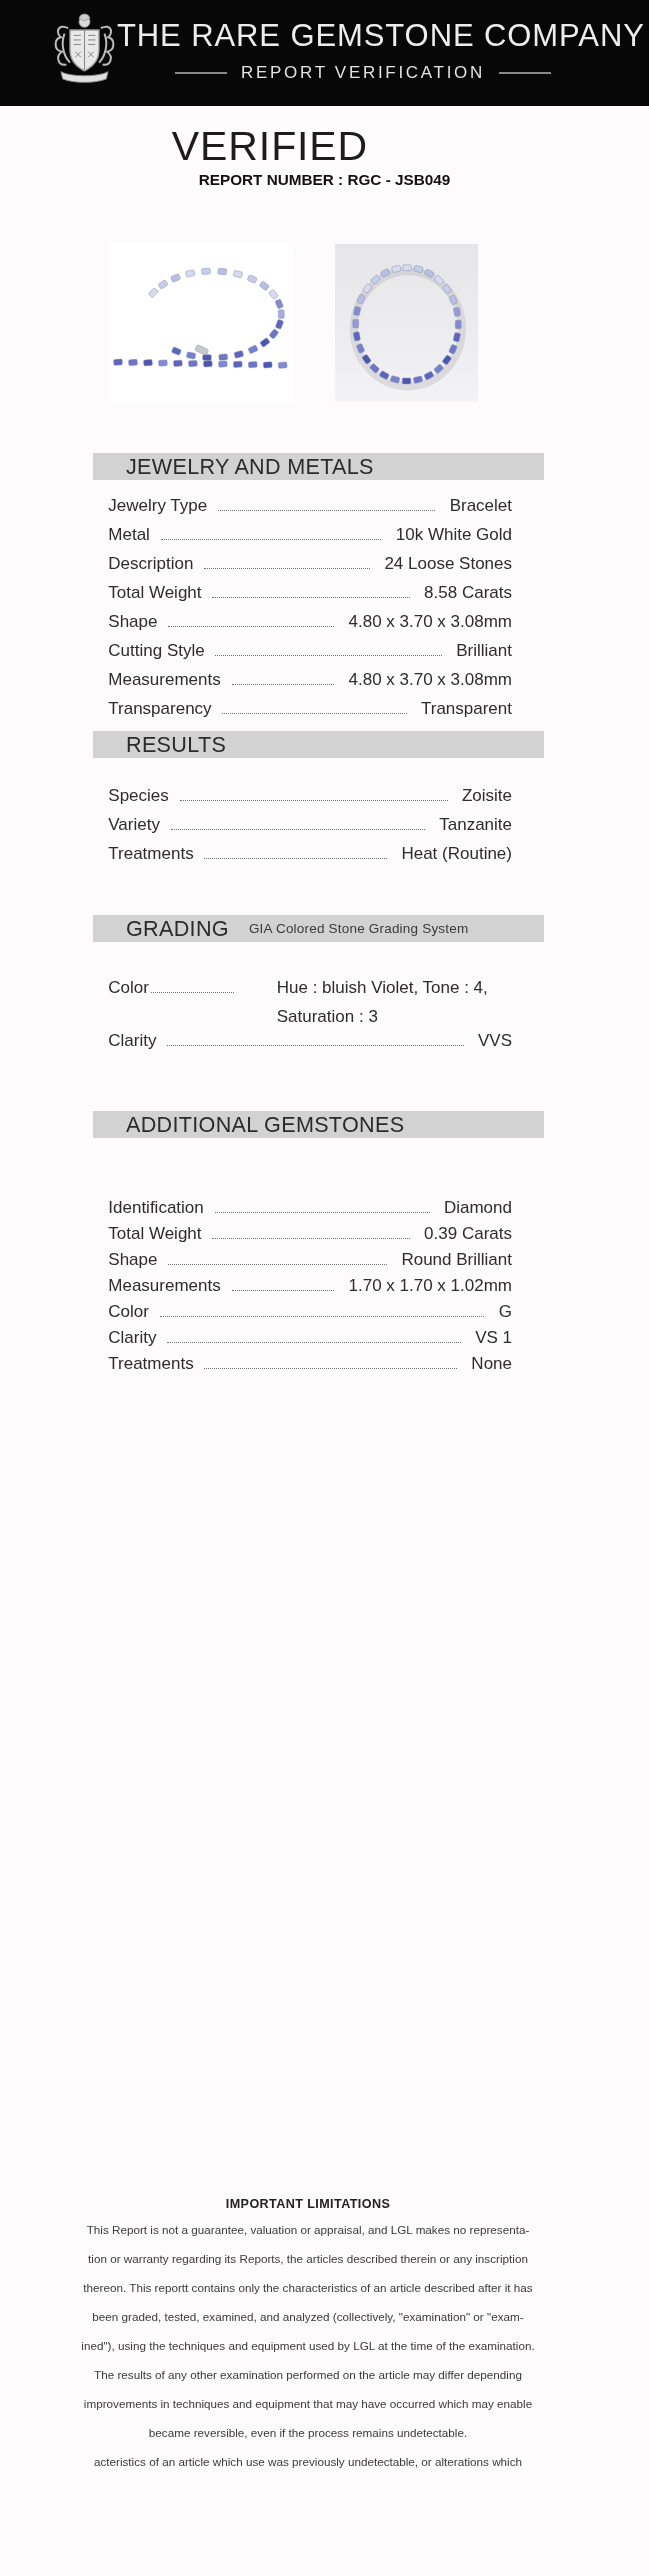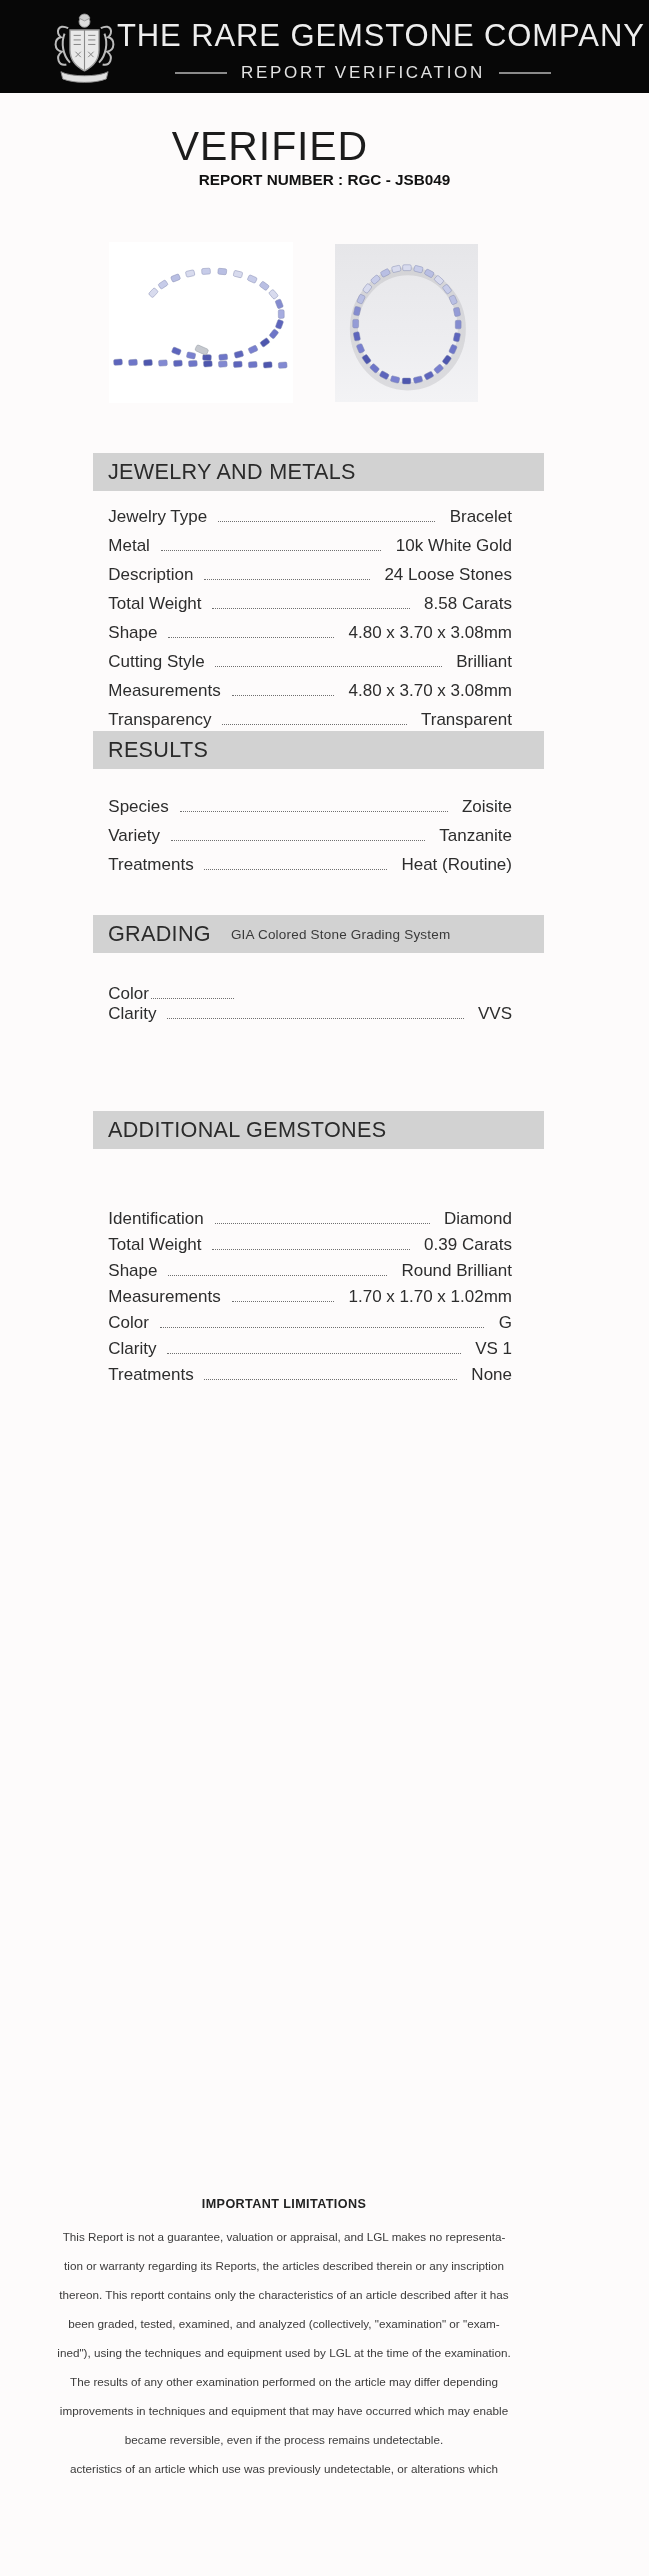--- a/index.html
+++ b/index.html
@@ -2,21 +2,21 @@
 <html style="font-size:14.4px"><head>
 <meta charset="utf-8">
 <style>
   html,body{margin:0;padding:0;background:#ffffff;}
   .page{
     position:relative;width:649px;height:2576px;margin:0 auto;
     background:#fdfbfb;overflow:hidden;
     font-family:"Liberation Sans","DejaVu Sans",sans-serif;color:#2e2e2e;
   }
   
-  .topbar{position:absolute;left:0;top:0;width:649px;height:93px;background:#070707;text-decoration:underline;}
+  .topbar{position:absolute;left:0;top:0;width:649px;height:106px;background:#070707;text-decoration:underline;}
   .crest{position:absolute;left:50px;top:10px;width:69px;height:78px;}
   .brand{position:absolute;left:117px;top:0;width:492px;height:93px;text-align:center;}
   .brand-title{
     margin-top:18px;font-size:31px;letter-spacing:0.9px;color:#ededed;font-weight:400;
     white-space:nowrap;
   }
   .tm{font-size:10.8px;color:#c9c9c9;vertical-align:16px;margin-left:5.4px;}
   .subline{margin-top:9px;display:flex;align-items:center;justify-content:center;gap:14.4px;}
   .dash{width:52px;height:1.8px;background:#8a8a8a;}
   .subtitle{font-size:17px;letter-spacing:2.7px;color:#e2e2e2;white-space:nowrap;}
@@ -25,36 +25,36 @@
     font-size:41px;letter-spacing:0.9px;color:#1c1c1c;}
   .report-number{position:absolute;left:0;top:171px;width:649px;text-align:center;
     font-size:15.3px;font-weight:700;color:#111111;}
   
   .photo{position:absolute;overflow:hidden;}
   .photo.left{left:109px;top:242px;width:184px;height:161px;background:#ffffff;}
   .photo.right{left:335px;top:244px;width:143px;height:158px;
     background:linear-gradient(180deg,#e6e6e9 0%,#ededf0 60%,#f3f3f5 100%);}
   
   .section{position:absolute;left:93px;width:451px;}
-  .bar{height:38px;background:#d2d2d2;display:flex;align-items:center;padding-left:15px;box-sizing:border-box;}
+  .bar{height:27px;background:#d2d2d2;display:flex;align-items:center;padding-left:33px;box-sizing:border-box;}
   .bar-title{font-size:21.6px;color:#2b2b2b;letter-spacing:0.3px;}
   .bar-note{font-size:13.5px;font-weight:400;color:#3a3a3a;margin-left:20px;letter-spacing:0.2px;}
   .rows{padding:0 32px 0 15.3px;}
   .row{display:flex;align-items:baseline;height:29px;font-size:17px;}
   .row.h29{height:26px;}
   .lbl{white-space:nowrap;color:#2d2d2d;}
   .leader{flex:1;border-bottom:1.8px dotted #6f6f6f;margin:0 14.4px 4.5px 10.8px;}
   .leader.tight{margin-left:1.8px;}
   .leader.short{flex:0 0 83px;margin-right:43px;}
   .val{white-space:nowrap;color:#2d2d2d;}
   .val-left{line-height:29px;color:#2d2d2d;}
   
-  .limitations{position:absolute;left:0;top:2197px;width:568px;text-align:center;}
+  .limitations{position:absolute;left:0;top:2197px;width:568px;text-align:center;padding-left:24px;}
   .lim-title{font-size:12.6px;font-weight:700;color:#222222;letter-spacing:0.4px;}
-  .lim-body{margin-top:11px;}
+  .lim-body{margin-top:4px;}
   .lim-line{font-size:11.7px;color:#3b3b3b;line-height:29px;white-space:nowrap;}
 </style>
 </head>
 <body>
 
 <div class="page">
 
   <header class="topbar">
     <svg class="crest" viewBox="0 0 76 86" aria-hidden="true">
 
@@ -238,20 +238,24 @@
 
   <section class="section" style="top:915px">
     <div class="bar">
       <span class="bar-title">GRADING</span>
       <span class="bar-note">GIA Colored Stone Grading System</span>
     </div>
     <div class="rows" style="margin-top:31px">
       <div class="row" style="height:auto">
         <span class="lbl">Color</span>
         <span class="leader tight short"></span>
+        <div class="val-left">
+          <div>Hue : bluish Violet, Tone : 4,</div>
+          <div>Saturation : 3</div>
+        </div>
       </div>
       <div class="row">
         <span class="lbl">Clarity</span>
         <span class="leader"></span>
         <span class="val">VVS</span>
       </div>
     </div>
   </section>
 
   <section class="section" style="top:1111px">

